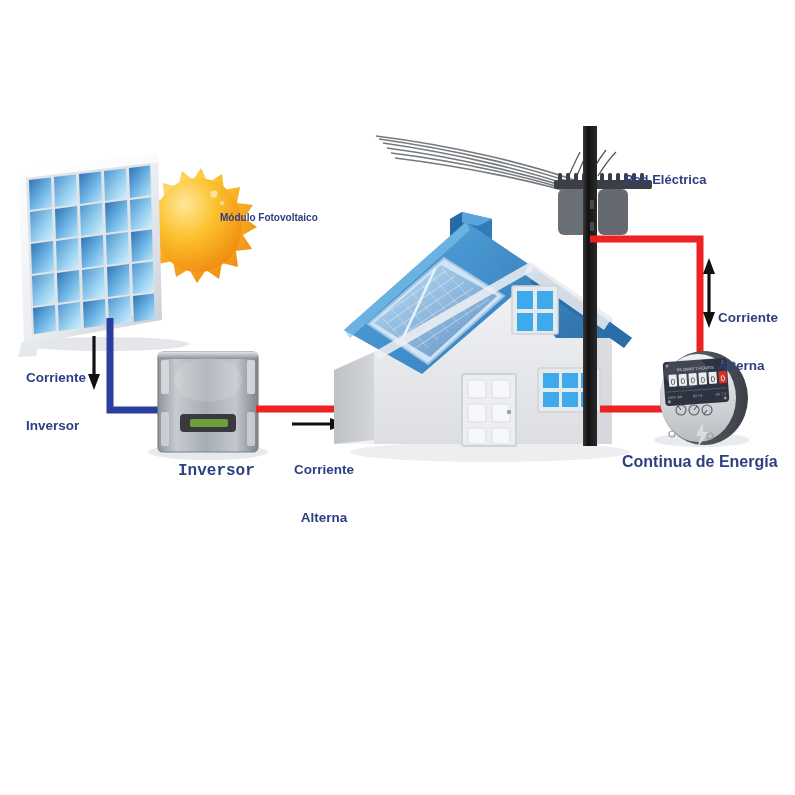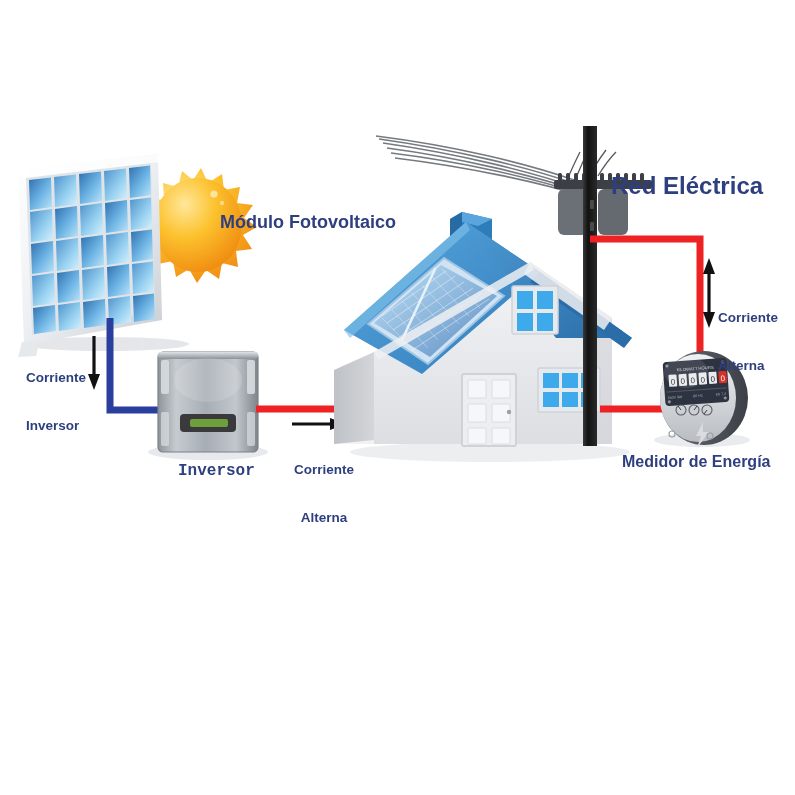--- a/index.html
+++ b/index.html
@@ -21,22 +21,22 @@
     top: 0;
   }
   .lbl {
     position: absolute;
     color: #2e3f7f;
     font-family: "Liberation Sans", sans-serif;
     font-weight: bold;
     white-space: pre;
     line-height: 1.18;
   }
-  .lbl-module   { left: 220px; top: 212px; font-size: 18px; }
-  .lbl-grid     { left: 611px; top: 172px; font-size: 24px; }
+  .lbl-module   { left: 220px; top: 212px; font-size: 10px; }
+  .lbl-grid     { left: 624px; top: 172px; font-size: 13px; }
   .lbl-dc       { left: 26px;  top: 338px; font-size: 13.5px; text-align: left; }
   .lbl-ac-inv   { left: 294px; top: 430px; font-size: 13.5px; text-align: center; }
   .lbl-ac-grid  { left: 718px; top: 278px; font-size: 13.5px; text-align: left; }
   .lbl-inversor { left: 178px; top: 462px; font-size: 16px; font-family: Liberation Mono, monospace; }
   .lbl-meter    { left: 622px; top: 453px; font-size: 16px; }
 </style>
 </head>
 <body>
 
 <div id="stage">
@@ -393,15 +393,15 @@
     <div>Corriente</div>
     <div>Alterna</div>
   </div>
 
   <div class="lbl lbl-ac-grid">
     <div>Corriente</div>
     <div>Alterna</div>
   </div>
 
   <div class="lbl lbl-inversor">Inversor</div>
-  <div class="lbl lbl-meter">Medidor de Energía</div>
+  <div class="lbl lbl-meter">Continua de Energía</div>
 
 </div>
 
 </body></html>

